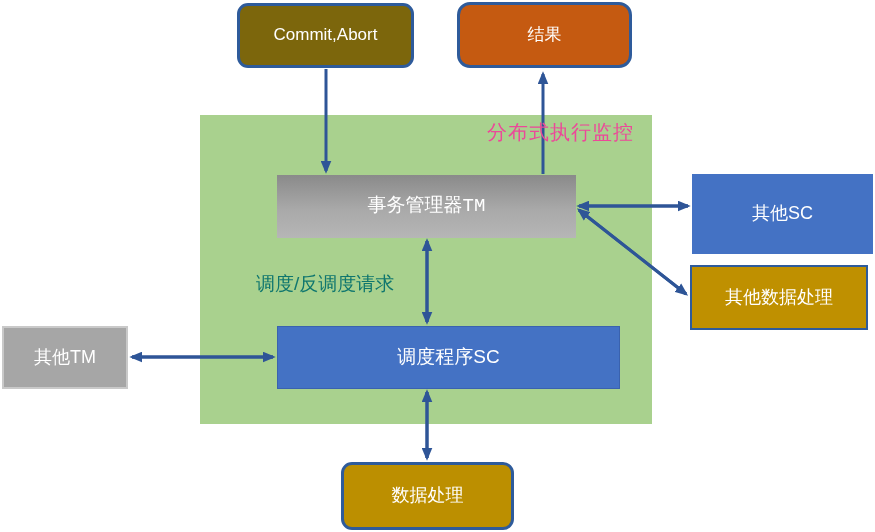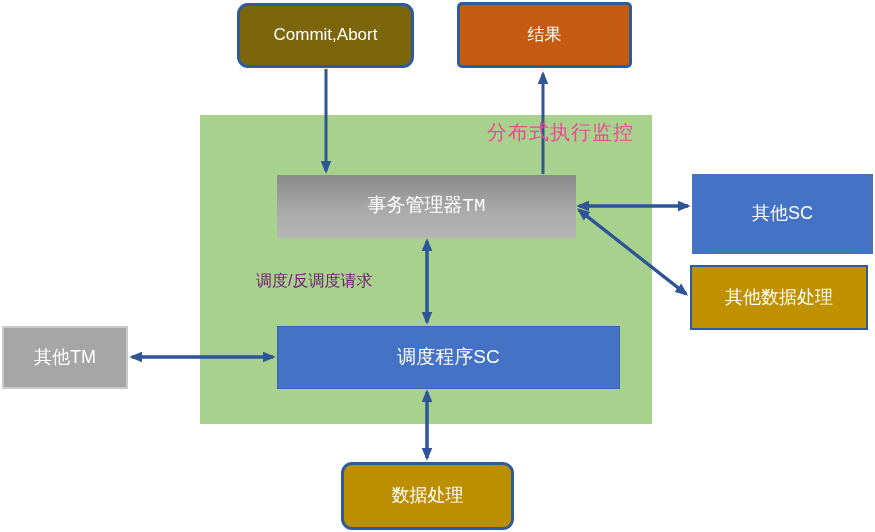--- a/index.html
+++ b/index.html
@@ -17,21 +17,21 @@
     align-items:center;justify-content:center;color:#ffffff;text-align:center;
     box-sizing:border-box;line-height:1.3;
   }
   .ln{display:block;}
   #node-client-ops{
     left:237px;top:3px;width:177px;height:65px;background:#7C660C;
     border:3px solid #2E5B9B;border-radius:11px;font-size:17px;
   }
   #node-result{
     left:457px;top:2px;width:175px;height:66px;background:#C55A11;
-    border:3px solid #2E5B9B;border-radius:5px;font-size:17px;
+    border:3px solid #2E5B9B;border-radius:13px;font-size:17px;
   }
   #node-tm{
     left:277px;top:175px;width:299px;height:63px;
     background:linear-gradient(180deg,#8a8a8a 0%,#a9a9a9 55%,#b6b6b6 100%);
     font-size:19px;
     font-family:Liberation Mono, monospace;
   }
   #node-sc{
     left:277px;top:326px;width:343px;height:63px;background:#4472C4;
     border:1px solid #3A62AE;font-size:19px;
@@ -49,22 +49,22 @@
   }
   #node-dp{
     left:341px;top:462px;width:173px;height:68px;background:#BC8F00;
     border:3px solid #2E5B9B;border-radius:11px;font-size:18px;
   }
   .panel-title{
     position:absolute;left:487px;top:119px;z-index:3;color:#ec4899;
     font-size:20px;letter-spacing:1px;white-space:nowrap;
   }
   .edge-label{
-    position:absolute;left:256px;top:271px;z-index:3;color:#701a75;
-    font-size:16px;white-space:nowrap;
+    position:absolute;left:256px;top:271px;z-index:3;color:#0f766e;
+    font-size:19px;white-space:nowrap;
   }
 </style>
 </head>
 <body>
 
 <div class="canvas">
 
   <div class="panel"></div>
 
   <svg class="arrows" width="875" height="532" viewBox="0 0 875 532">

